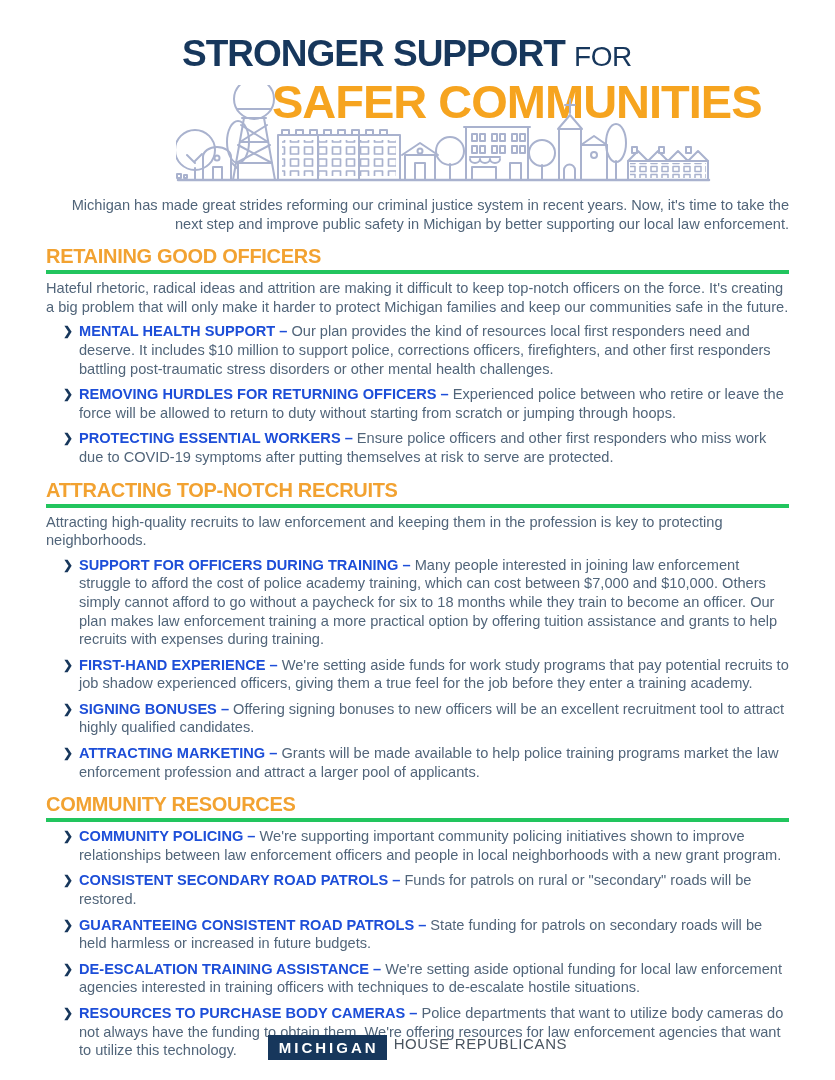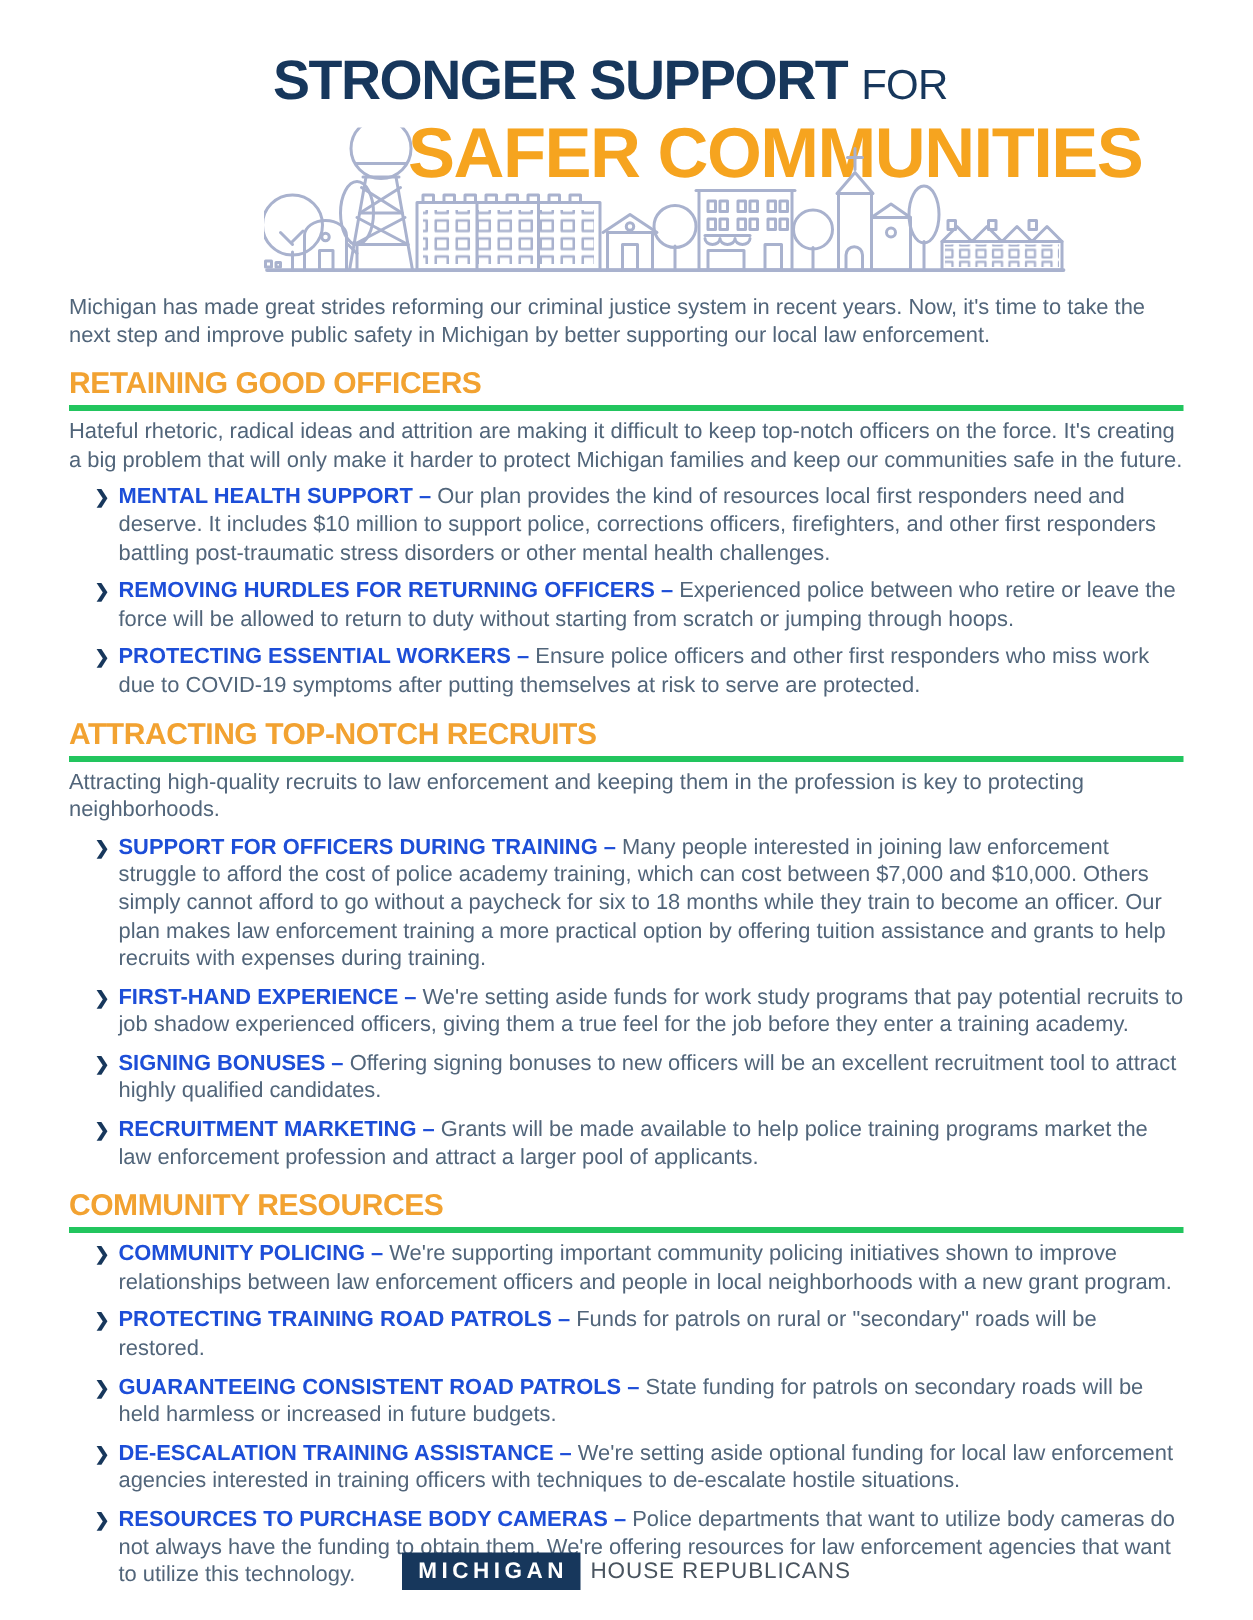--- a/index.html
+++ b/index.html
@@ -14,35 +14,35 @@
     font-size:37px;font-weight:800;letter-spacing:-1px;color:#17375C;white-space:nowrap;
   }
   .title-line1 .for{font-weight:300;font-size:28px;letter-spacing:-0.5px;}
   .title-line2{
     position:absolute;top:74px;left:272px;margin:0;
     font-size:47px;font-weight:800;letter-spacing:-1px;color:#F6A41F;white-space:nowrap;
   }
   .skyline{position:absolute;top:85px;left:176px;}
   .content{padding:0 46px;}
   p{margin:0;}
-  .lead{margin-top:8px;font-size:14.6px;line-height:18.6px;color:#51657A;}
+  .lead{margin-top:8px;font-size:14.6px;line-height:18.6px;color:#51657A;text-align:right;}
   .section-heading{
     margin:12px 0 5px 0;padding-bottom:2px;border-bottom:4px solid #22c55e;
     font-size:20px;font-weight:800;letter-spacing:-0.3px;color:#F2A231;
   }
   .section-intro{margin:0 0 6px 0;font-size:14.6px;line-height:18.6px;color:#51657A;}
   .bullets{list-style:none;margin:0;padding:0 0 0 17px;}
   .bullet{display:flex;margin:0 0 7px 0;}
   .chev{
     flex:0 0 16px;color:#17375C;font-weight:700;font-size:12px;line-height:18.6px;
   }
   .bullet-text{flex:1;font-size:14.6px;line-height:18.6px;color:#51657A;}
   .bullet-label{color:#1d4ed8;font-weight:700;}
   .footer{position:absolute;left:0;bottom:20px;width:100%;text-align:center;}
-  .brand{display:inline-flex;align-items:center;gap:7px;}
+  .brand{display:inline-flex;align-items:flex-start;gap:7px;}
   .brand-box{
     background:#17375C;color:#ffffff;font-weight:700;font-size:15px;
     letter-spacing:3px;padding:4px 8px 4px 11px;
   }
   .brand-rest{color:#49545F;font-size:15px;font-weight:400;letter-spacing:0.6px;}
 </style>
 </head>
 <body>
 
 <div class="header">
@@ -190,36 +190,36 @@
     <p class="bullet-text"><b class="bullet-label">FIRST-HAND EXPERIENCE –</b> <span class="bullet-body">We're setting aside funds for work study programs that pay potential recruits to job shadow experienced officers, giving them a true feel for the job before they enter a training academy.</span></p>
   </li>
 
   <li class="bullet">
     <span class="chev">❯</span>
     <p class="bullet-text"><b class="bullet-label">SIGNING BONUSES –</b> <span class="bullet-body">Offering signing bonuses to new officers will be an excellent recruitment tool to attract highly qualified candidates.</span></p>
   </li>
 
   <li class="bullet">
     <span class="chev">❯</span>
-    <p class="bullet-text"><b class="bullet-label">RECRUITMENT MARKETING –</b> <span class="bullet-body">Grants will be made available to help police training programs market the law enforcement profession and attract a larger pool of applicants.</span></p>
+    <p class="bullet-text"><b class="bullet-label">ATTRACTING MARKETING –</b> <span class="bullet-body">Grants will be made available to help police training programs market the law enforcement profession and attract a larger pool of applicants.</span></p>
   </li>
 </ul>
   </section>
 
   <section class="section">
     <h2 class="section-heading">COMMUNITY RESOURCES</h2>
     <ul class="bullets">
   <li class="bullet">
     <span class="chev">❯</span>
     <p class="bullet-text"><b class="bullet-label">COMMUNITY POLICING –</b> <span class="bullet-body">We're supporting important community policing initiatives shown to improve relationships between law enforcement officers and people in local neighborhoods with a new grant program.</span></p>
   </li>
 
   <li class="bullet">
     <span class="chev">❯</span>
-    <p class="bullet-text"><b class="bullet-label">PROTECTING TRAINING ROAD PATROLS –</b> <span class="bullet-body">Funds for patrols on rural or "secondary" roads will be restored.</span></p>
+    <p class="bullet-text"><b class="bullet-label">CONSISTENT SECONDARY ROAD PATROLS –</b> <span class="bullet-body">Funds for patrols on rural or "secondary" roads will be restored.</span></p>
   </li>
 
   <li class="bullet">
     <span class="chev">❯</span>
     <p class="bullet-text"><b class="bullet-label">GUARANTEEING CONSISTENT ROAD PATROLS –</b> <span class="bullet-body">State funding for patrols on secondary roads will be held harmless or increased in future budgets.</span></p>
   </li>
 
   <li class="bullet">
     <span class="chev">❯</span>
     <p class="bullet-text"><b class="bullet-label">DE-ESCALATION TRAINING ASSISTANCE –</b> <span class="bullet-body">We're setting aside optional funding for local law enforcement agencies interested in training officers with techniques to de-escalate hostile situations.</span></p>

